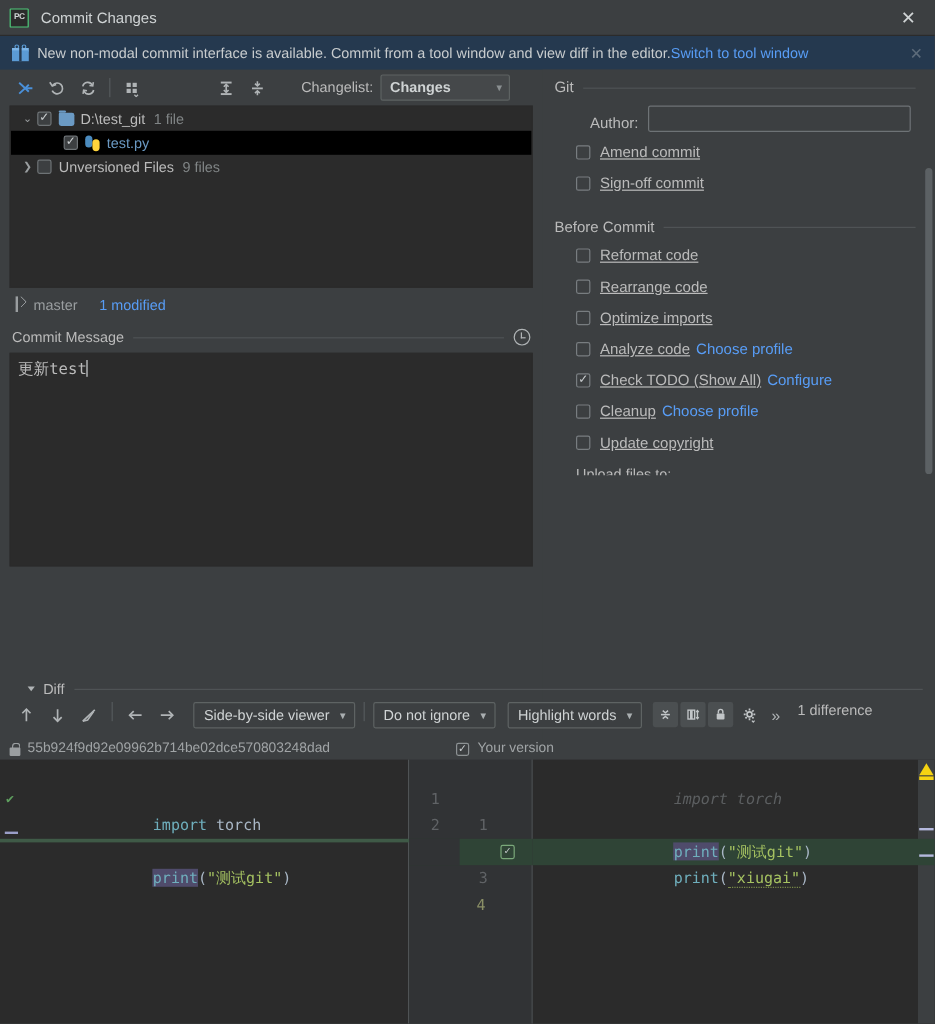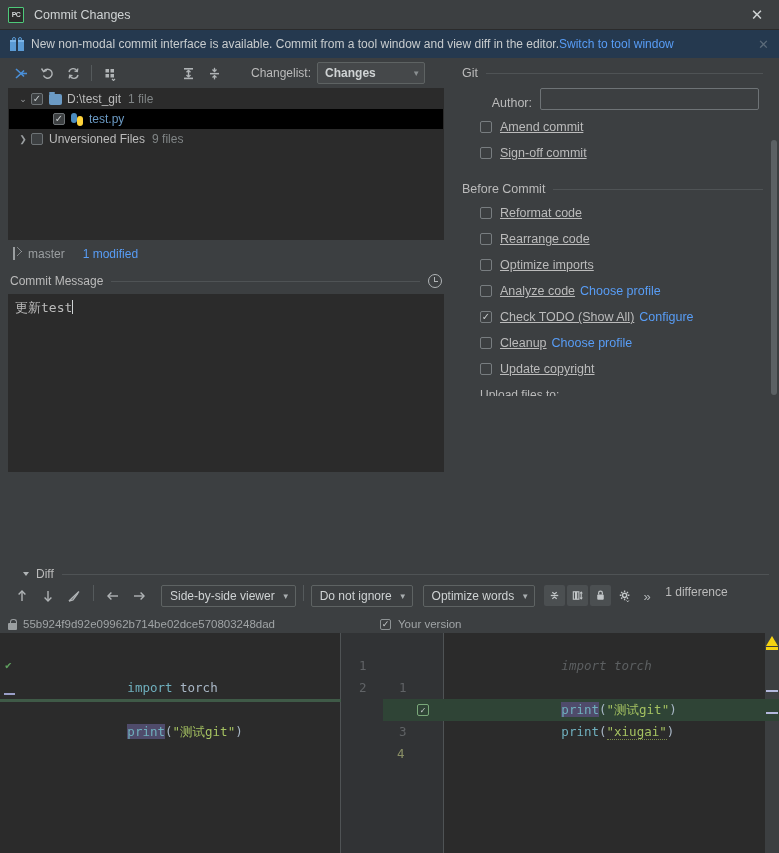--- a/index.html
+++ b/index.html
@@ -415,21 +415,21 @@
         <div class="combo" style="margin-left:8px">
           <span>Side-by-side viewer</span>
           <span class="arw">▼</span>
         </div>
         <div class="vsep"></div>
         <div class="combo">
           <span>Do not ignore</span>
           <span class="arw">▼</span>
         </div>
         <div class="combo" style="margin-left:8px">
-          <span>Optimize words</span>
+          <span>Highlight words</span>
           <span class="arw">▼</span>
         </div>
         <div class="sqbtn" style="margin-left:7px">
           <svg width="13" height="13" viewBox="0 0 14 14">
               <rect x="3" y="6.3" width="8" height="1.4" fill="#c2c6c8"></rect>
               <path d="M4.6 3.4 L7 5.3 L9.4 3.4" stroke="#c2c6c8" stroke-width="1.3" fill="none"></path>
               <path d="M4.6 10.6 L7 8.7 L9.4 10.6" stroke="#c2c6c8" stroke-width="1.3" fill="none"></path>
             </svg>
         </div>
         <div class="sqbtn">

